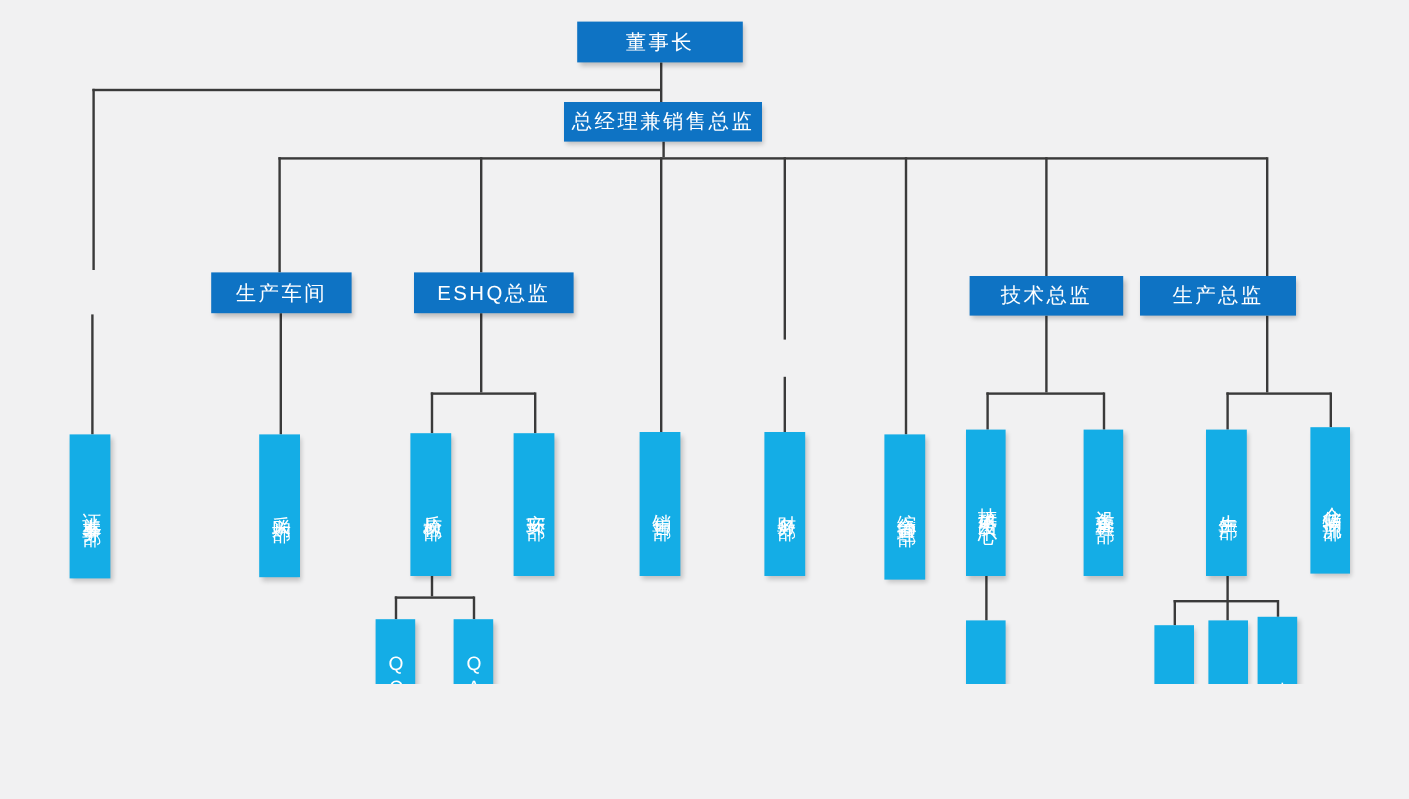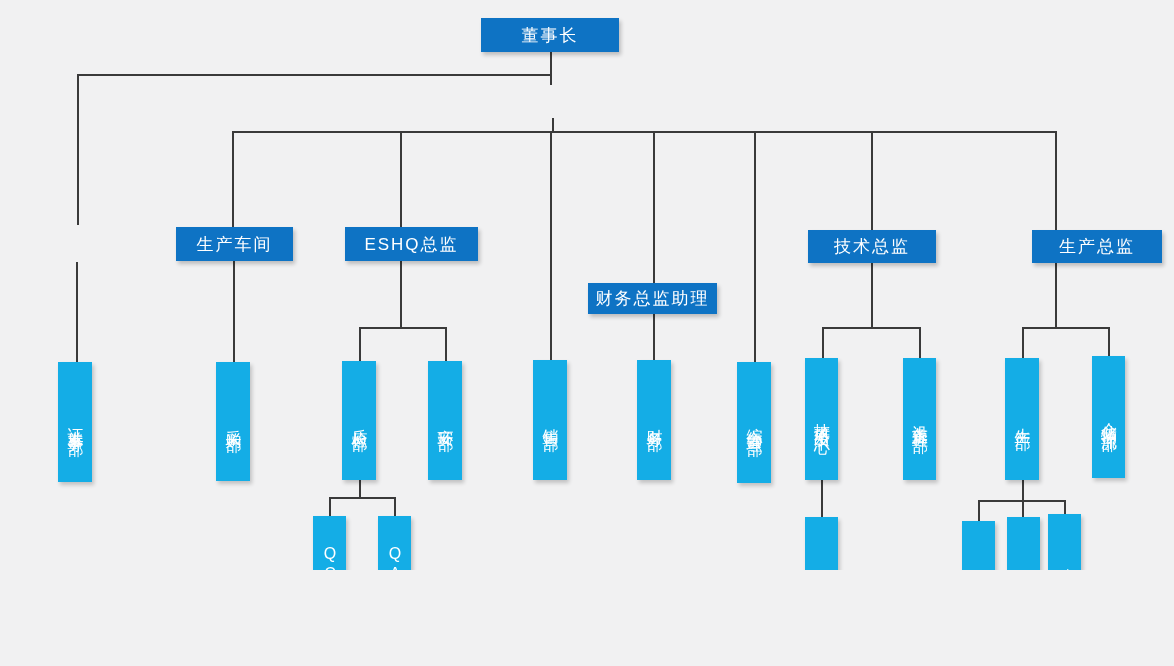--- a/index.html
+++ b/index.html
@@ -81,25 +81,25 @@
   <div class="line h" style="left:329px;top:497px;width:66px"></div>
   <div class="line v" style="left:329px;top:497px;height:19px"></div>
   <div class="line v" style="left:394px;top:497px;height:19px"></div>
   <div class="line v" style="left:821px;top:480px;height:37px"></div>
   <div class="line v" style="left:1022px;top:480px;height:37px"></div>
   <div class="line h" style="left:978px;top:500px;width:87px"></div>
   <div class="line v" style="left:978px;top:500px;height:21px"></div>
   <div class="line v" style="left:1064px;top:500px;height:14px"></div>
 
   <div class="exec-box" style="left:481px;top:18px;width:138px;height:34px">董事长</div>
+  <div class="exec-box" style="left:470px;top:85px;width:165px;height:33px">总经理兼销售总监</div>
   <div class="exec-box" style="left:176px;top:227px;width:117px;height:34px">生产车间</div>
   <div class="exec-box" style="left:345px;top:227px;width:133px;height:34px">ESHQ总监</div>
-  <div class="exec-box" style="left:588px;top:283px;width:129px;height:31px">财务总监助理</div>
   <div class="exec-box" style="left:808px;top:230px;width:128px;height:33px">技术总监</div>
-  <div class="exec-box" style="left:1032px;top:230px;width:130px;height:33px">生产总监</div>
+  <div class="exec-box" style="left:950px;top:230px;width:130px;height:33px">生产总监</div>
 
   <div class="dept-box" style="left:58px;top:362px;width:34px;height:120px">证券事务部</div>
   <div class="dept-box" style="left:216px;top:362px;width:34px;height:119px">采购部</div>
   <div class="dept-box" style="left:342px;top:361px;width:34px;height:119px">质检部</div>
   <div class="dept-box" style="left:428px;top:361px;width:34px;height:119px">安环部</div>
   <div class="dept-box" style="left:533px;top:360px;width:34px;height:120px">销售部</div>
   <div class="dept-box" style="left:637px;top:360px;width:34px;height:120px">财务部</div>
   <div class="dept-box" style="left:737px;top:362px;width:34px;height:121px">综合管理部</div>
   <div class="dept-box" style="left:805px;top:358px;width:33px;height:122px">技术研发中心</div>
   <div class="dept-box" style="left:903px;top:358px;width:33px;height:122px">设备工程部</div>

